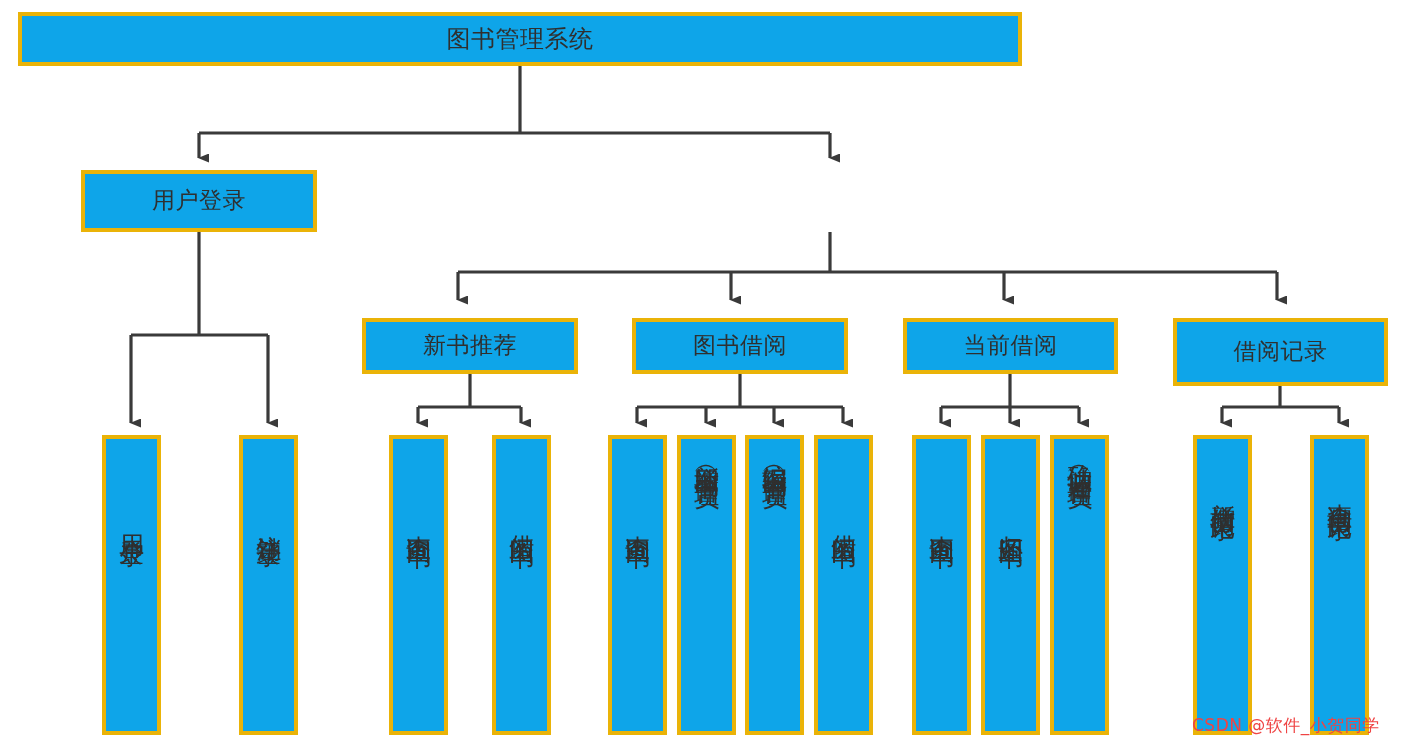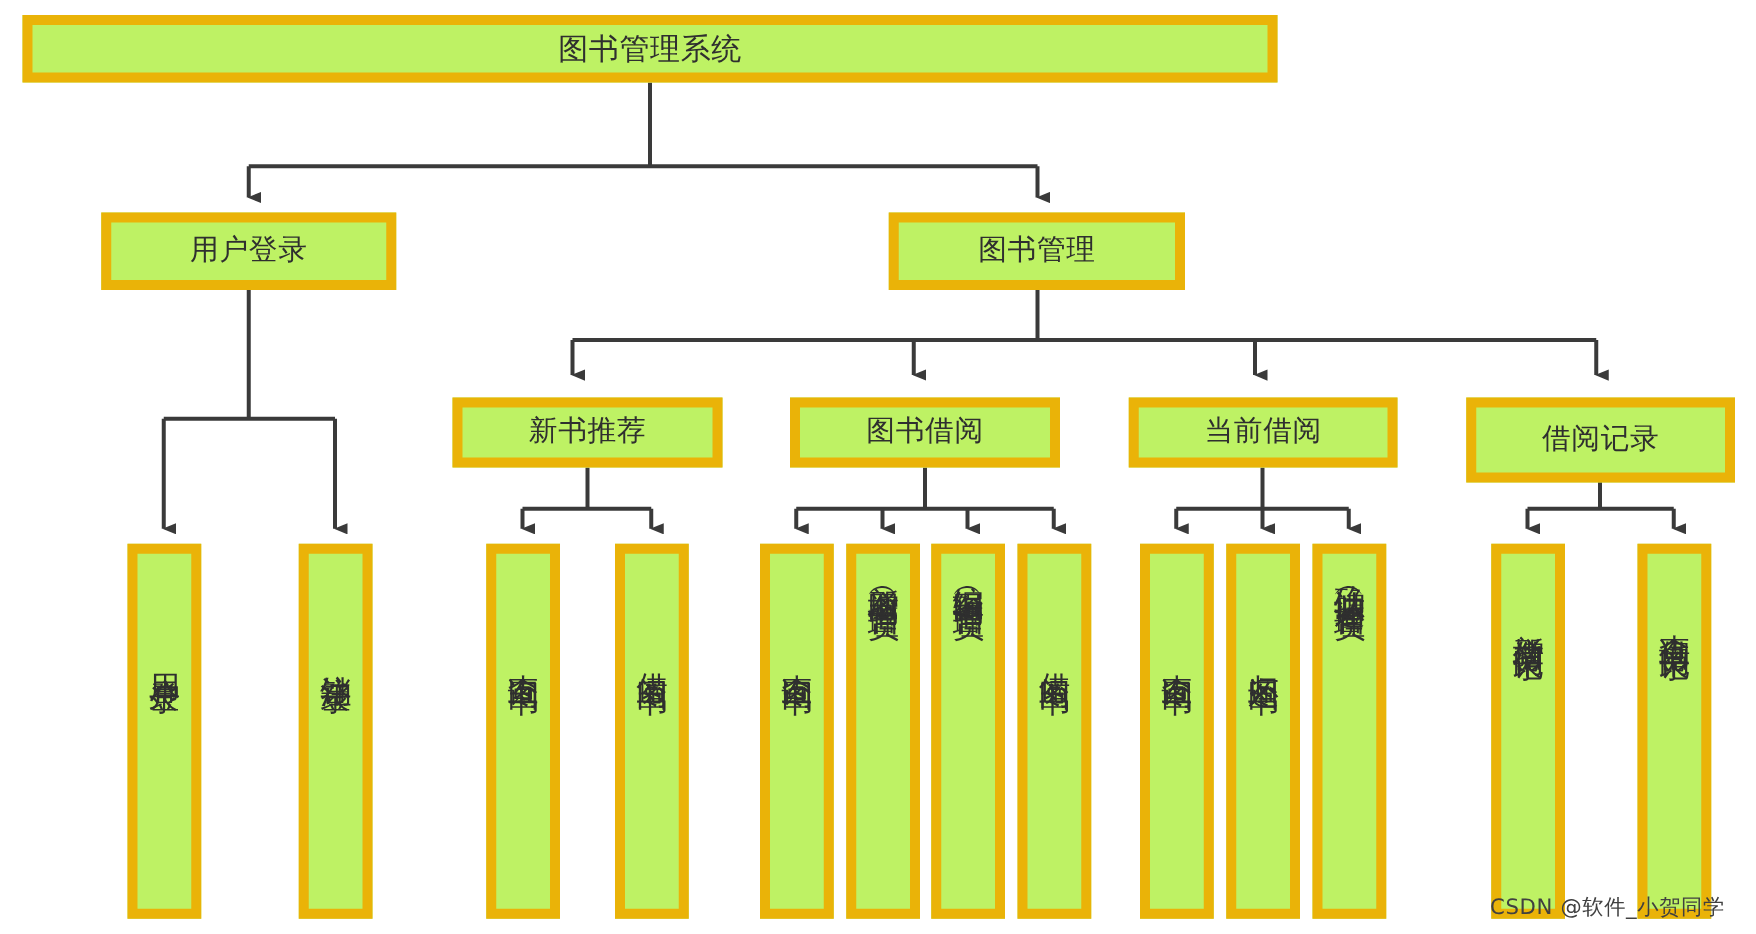--- a/index.html
+++ b/index.html
@@ -23,22 +23,22 @@
     position: absolute;
     left: 0;
     top: 0;
     width: 1405px;
     height: 747px;
     pointer-events: none;
   }
   .node {
     position: absolute;
     box-sizing: border-box;
-    border: 8px solid #eab308;
-    background: #bef264;
+    border: 4px solid #eab308;
+    background: #0ea5e9;
     display: flex;
     align-items: center;
     justify-content: center;
     color: #2f2f2f;
   }
   .node-label {
     display: block;
     text-align: center;
     line-height: 1.12;
     white-space: pre;
@@ -60,21 +60,21 @@
     writing-mode: vertical-rl;
     text-orientation: upright;
     font-size: 25px;
     line-height: 1.02;
     letter-spacing: 3px;
     white-space: nowrap;
   }
   .watermark {
     position: absolute;
     font-size: 17px;
-    color: #404040;
+    color: #ef4444;
     letter-spacing: 0.5px;
     white-space: nowrap;
     font-family: "DejaVu Sans", "Liberation Sans", sans-serif;
   }
 </style>
 </head>
 <body>
 
 <div id="diagram-root">
 
@@ -129,23 +129,20 @@
     </g>
   </svg>
 
   <div class="node horiz root" style="left:18px; top:12px; width:1004px; height:54px;">
     <span class="node-label">图书管理系统</span>
   </div>
 
   <div class="node horiz" style="left:81px; top:170px; width:236px; height:62px;">
     <span class="node-label">用户登录</span>
   </div>
-  <div class="node horiz" style="left:711px; top:170px; width:237px; height:62px;">
-    <span class="node-label">图书管理</span>
-  </div>
 
   <div class="node horiz" style="left:362px; top:318px; width:216px; height:56px;">
     <span class="node-label">新书推荐</span>
   </div>
   <div class="node horiz" style="left:903px; top:318px; width:215px; height:56px;">
     <span class="node-label">当前借阅</span>
   </div>
   <div class="node horiz" style="left:632px; top:318px; width:216px; height:56px;">
     <span class="node-label">图书借阅</span>
   </div>

